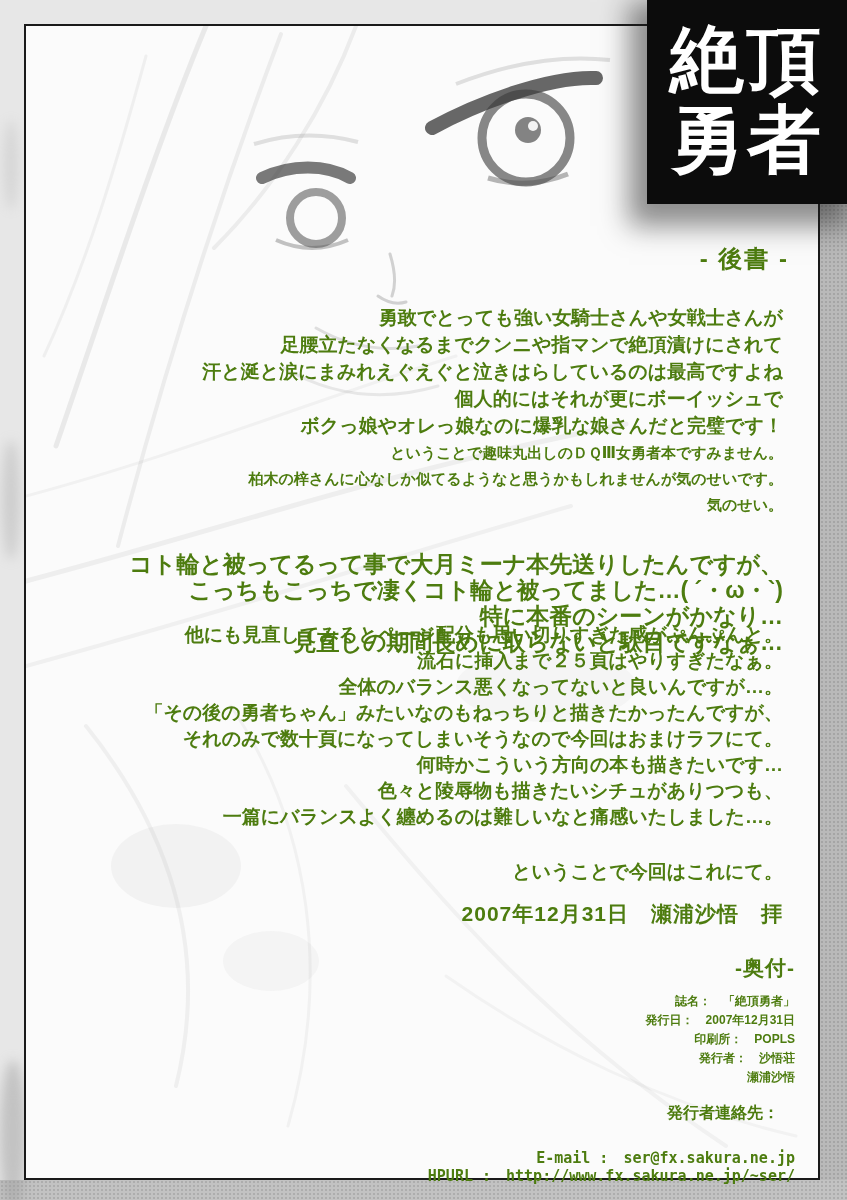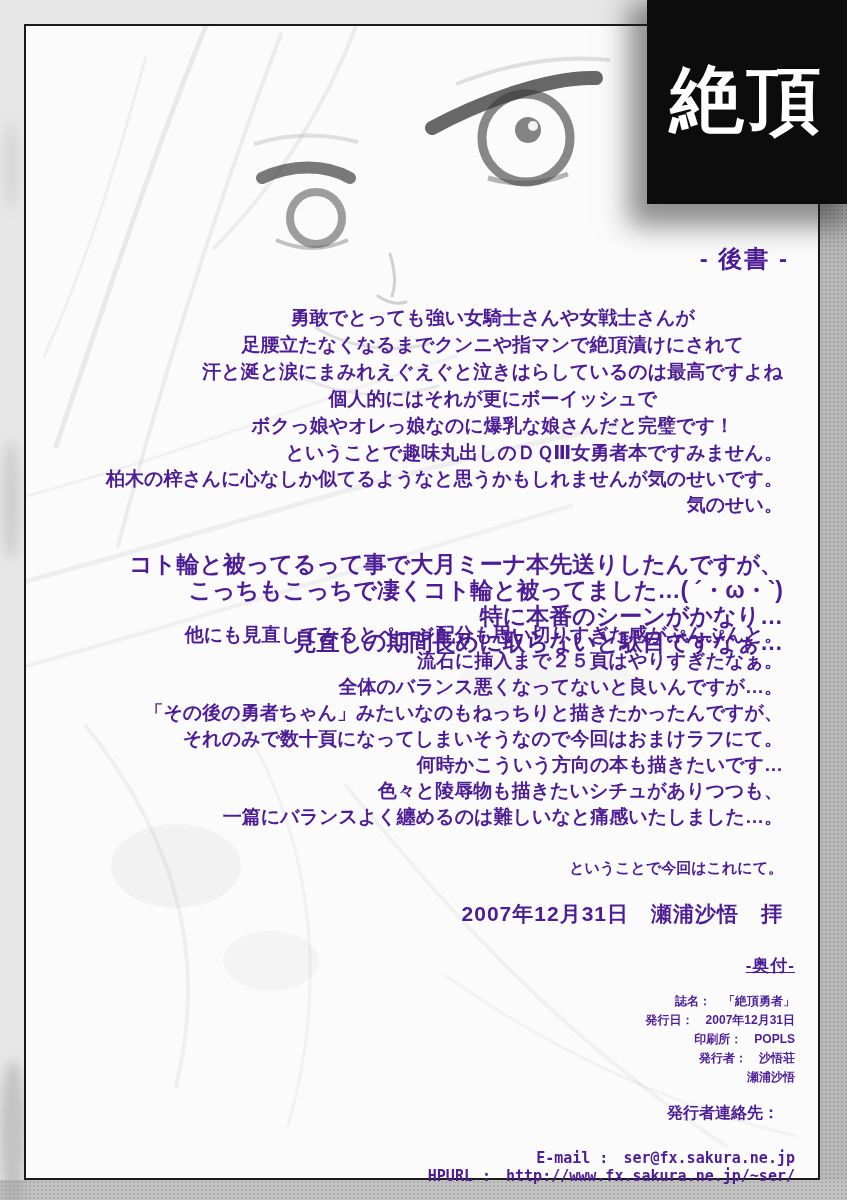--- a/index.html
+++ b/index.html
@@ -31,30 +31,30 @@
     display:flex;align-items:center;justify-content:center;
     box-shadow:-8px 12px 26px 10px rgba(30,30,30,.5);
   }
   .title-text{
     font-family:"Liberation Serif","DejaVu Serif",serif;font-weight:700;
     font-size:74px;line-height:80px;letter-spacing:3px;color:#ffffff;
     text-align:center;white-space:pre-line;margin-top:-4px;
   }
 
   
-  .txt{position:absolute;right:64px;z-index:4;text-align:right;font-weight:700;color:#4c1d95;white-space:pre-line;}
+  .txt{position:absolute;right:64px;z-index:4;text-align:right;font-weight:700;color:#4d7c0f;white-space:pre-line;}
   .afterword-heading{right:58px;top:243px;font-size:24px;letter-spacing:2px;}
-  .p1{top:304px;font-size:19px;line-height:27px;text-align:center;}
-  .p2{top:440px;font-size:19px;line-height:26px;}
+  .p1{top:304px;font-size:19px;line-height:27px;}
+  .p2{top:440px;font-size:15px;line-height:26px;}
   .p3{top:551px;font-size:23px;line-height:26px;}
   .p4{top:622px;font-size:19px;line-height:26px;margin-left:17px;}
-  .closing{top:859px;font-size:15px;font-family:Liberation Mono, monospace;}
+  .closing{top:859px;font-size:19px;font-family:Liberation Mono, monospace;}
   .signature{top:900px;font-size:21px;letter-spacing:1px;text-align:center;}
 
-  .colophon-heading{right:52px;top:954px;font-size:17px;letter-spacing:1px;text-decoration:underline;}
+  .colophon-heading{right:52px;top:954px;font-size:21px;letter-spacing:1px;}
   .colophon-entries{right:52px;top:992px;font-size:12px;line-height:19px;}
   .contact-heading{right:68px;top:1103px;font-size:16px;}
   .contact-lines{right:52px;top:1149px;font-size:15px;line-height:18px;
     font-family:"DejaVu Sans Mono","Liberation Mono",monospace;}
 </style>
 </head>
 <body>
 
 <div class="strip strip-right noselect"></div>
 <div class="strip strip-bottom noselect"></div>
@@ -104,21 +104,21 @@
 
     <ellipse cx="150" cy="840" rx="65" ry="42" fill="#8c8c8c" opacity="0.08"></ellipse>
     <ellipse cx="245" cy="935" rx="48" ry="30" fill="#8c8c8c" opacity="0.06"></ellipse>
     <ellipse cx="520" cy="660" rx="90" ry="36" fill="#8c8c8c" opacity="0.05"></ellipse>
   </svg>
 </div>
 
 <div class="frame"></div>
 
 <div class="title-block noselect">
-  <div class="title-text"><span>絶頂</span><br></div>
+  <div class="title-text"><span>絶頂</span><br><span>勇者</span></div>
 </div>
 
 <div class="txt afterword-heading">- 後書 -</div>
 <div class="txt p1">勇敢でとっても強い女騎士さんや女戦士さんが
 足腰立たなくなるまでクンニや指マンで絶頂漬けにされて
 汗と涎と涙にまみれえぐえぐと泣きはらしているのは最高ですよね
 個人的にはそれが更にボーイッシュで
 ボクっ娘やオレっ娘なのに爆乳な娘さんだと完璧です！</div>
 <div class="txt p2">ということで趣味丸出しのＤＱⅢ女勇者本ですみません。
 柏木の梓さんに心なしか似てるようなと思うかもしれませんが気のせいです。

